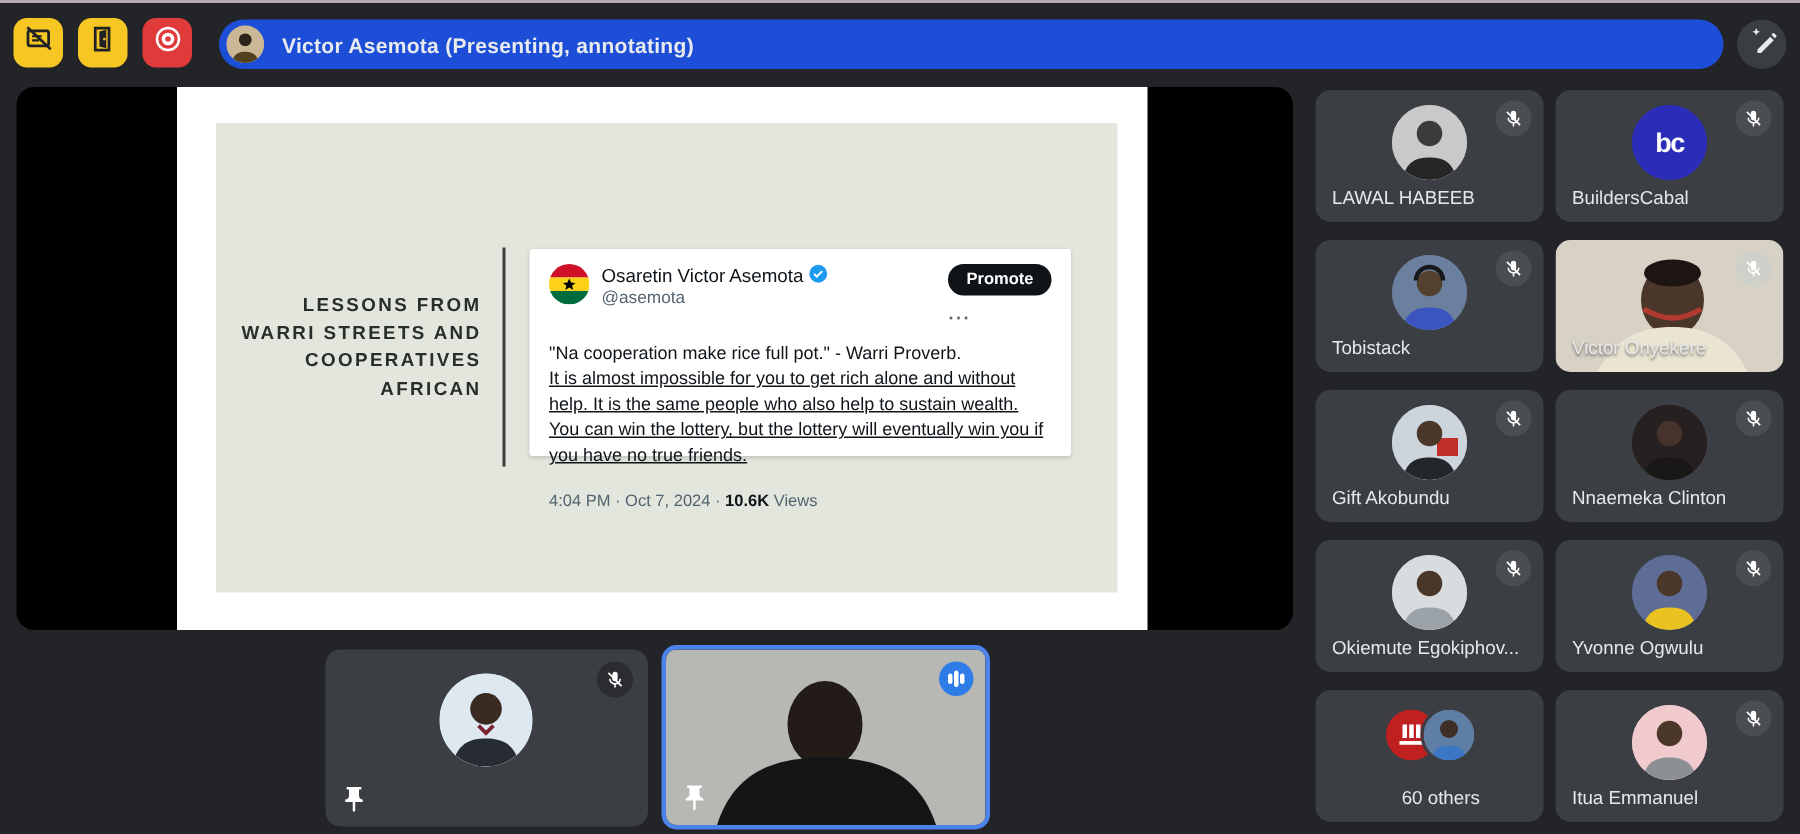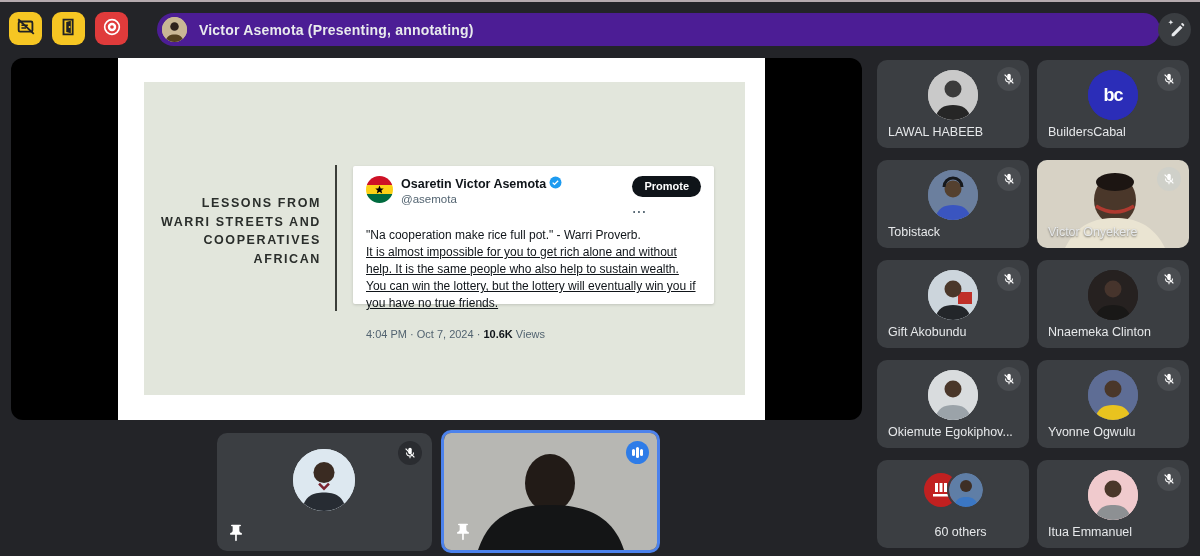--- a/index.html
+++ b/index.html
@@ -9,40 +9,40 @@
     font-family:"Liberation Sans",sans-serif;
     -webkit-font-smoothing:antialiased;
   }
   .abs{position:absolute;}
   
   .top-edge{left:0;top:0;width:1200px;height:2px;background:#cfc2c6;opacity:.85;}
   .action-btn{top:12px;width:33px;height:33px;border-radius:9px;display:flex;align-items:center;justify-content:center;cursor:pointer;}
   .action-btn.yellow{background:var(--action_yellow,#f6c623);}
   .action-btn.red{background:var(--record_red,#e03b3b);}
   .presenter-pill{
-    left:157px;top:13px;width:1003px;height:33px;border-radius:17px;
-    background:#4c1d95;display:flex;align-items:center;padding-left:5px;box-sizing:border-box;
+    left:146px;top:13px;width:1003px;height:33px;border-radius:17px;
+    background:#1d4ed8;display:flex;align-items:center;padding-left:5px;box-sizing:border-box;
   }
   .pill-avatar{width:25px;height:25px;border-radius:50%;overflow:hidden;background:#c9b795;flex:0 0 auto;}
   .presenter-pill .label{margin-left:12px;color:#e8eaed;font-size:14px;font-weight:700;letter-spacing:.2px;}
   .pen-btn{left:1158px;top:13px;width:33px;height:33px;border-radius:50%;background:#3a3d41;display:flex;align-items:center;justify-content:center;cursor:pointer;}
   
   .stage{left:11px;top:58px;width:851px;height:362px;background:#000;border-radius:12px;overflow:hidden;}
   .slide{position:absolute;left:107px;top:0;width:647px;height:362px;background:#fff;}
   .slide-green{position:absolute;left:26px;top:24px;width:601px;height:313px;background:var(--slide_green,#e2e6dc);}
   .slide-title{position:absolute;left:0;right:424px;top:112px;text-align:right;
     font-size:12.5px;line-height:18.5px;letter-spacing:1.6px;font-weight:600;color:#2a2e2b;}
   .slide-divider{position:absolute;left:191px;top:83px;width:2px;height:146px;background:#3b3e39;}
   
   .tweet-card{position:absolute;left:209px;top:84px;width:361px;height:138px;background:#fff;border-radius:2px;
     box-shadow:0 1px 3px rgba(0,0,0,.15);box-sizing:border-box;padding:10px 13px;}
   .tweet-head{display:flex;align-items:flex-start;}
   .flag-avatar{width:27px;height:27px;border-radius:50%;overflow:hidden;flex:0 0 auto;}
   .tweet-id{margin-left:8px;line-height:1.15;}
-  .tweet-name{font-size:12.5px;font-weight:700;color:#0f1419;display:flex;align-items:center;gap:3px;}
+  .tweet-name{font-size:12.5px;font-weight:400;color:#0f1419;display:flex;align-items:center;gap:3px;}
   .tweet-handle{font-size:11.5px;color:#536471;margin-top:1px;}
   .tweet-head-right{margin-left:auto;display:flex;align-items:flex-start;gap:8px;flex-direction:column;}
   .promote-btn{background:var(--promote_black,#0f1419);color:#fff;font-size:11px;font-weight:700;
     padding:5px 12px;border-radius:14px;line-height:1;}
   .tweet-more{color:#536471;font-size:12px;font-weight:700;letter-spacing:1px;}
   .tweet-body{font-size:12px;line-height:1.42;color:#0f1419;margin-top:8px;}
   .tweet-body .p2{margin-top:0;text-decoration:underline;}
   .tweet-meta{font-size:11px;color:#536471;margin-top:16px;}
   .tweet-meta b{color:#0f1419;}
   

